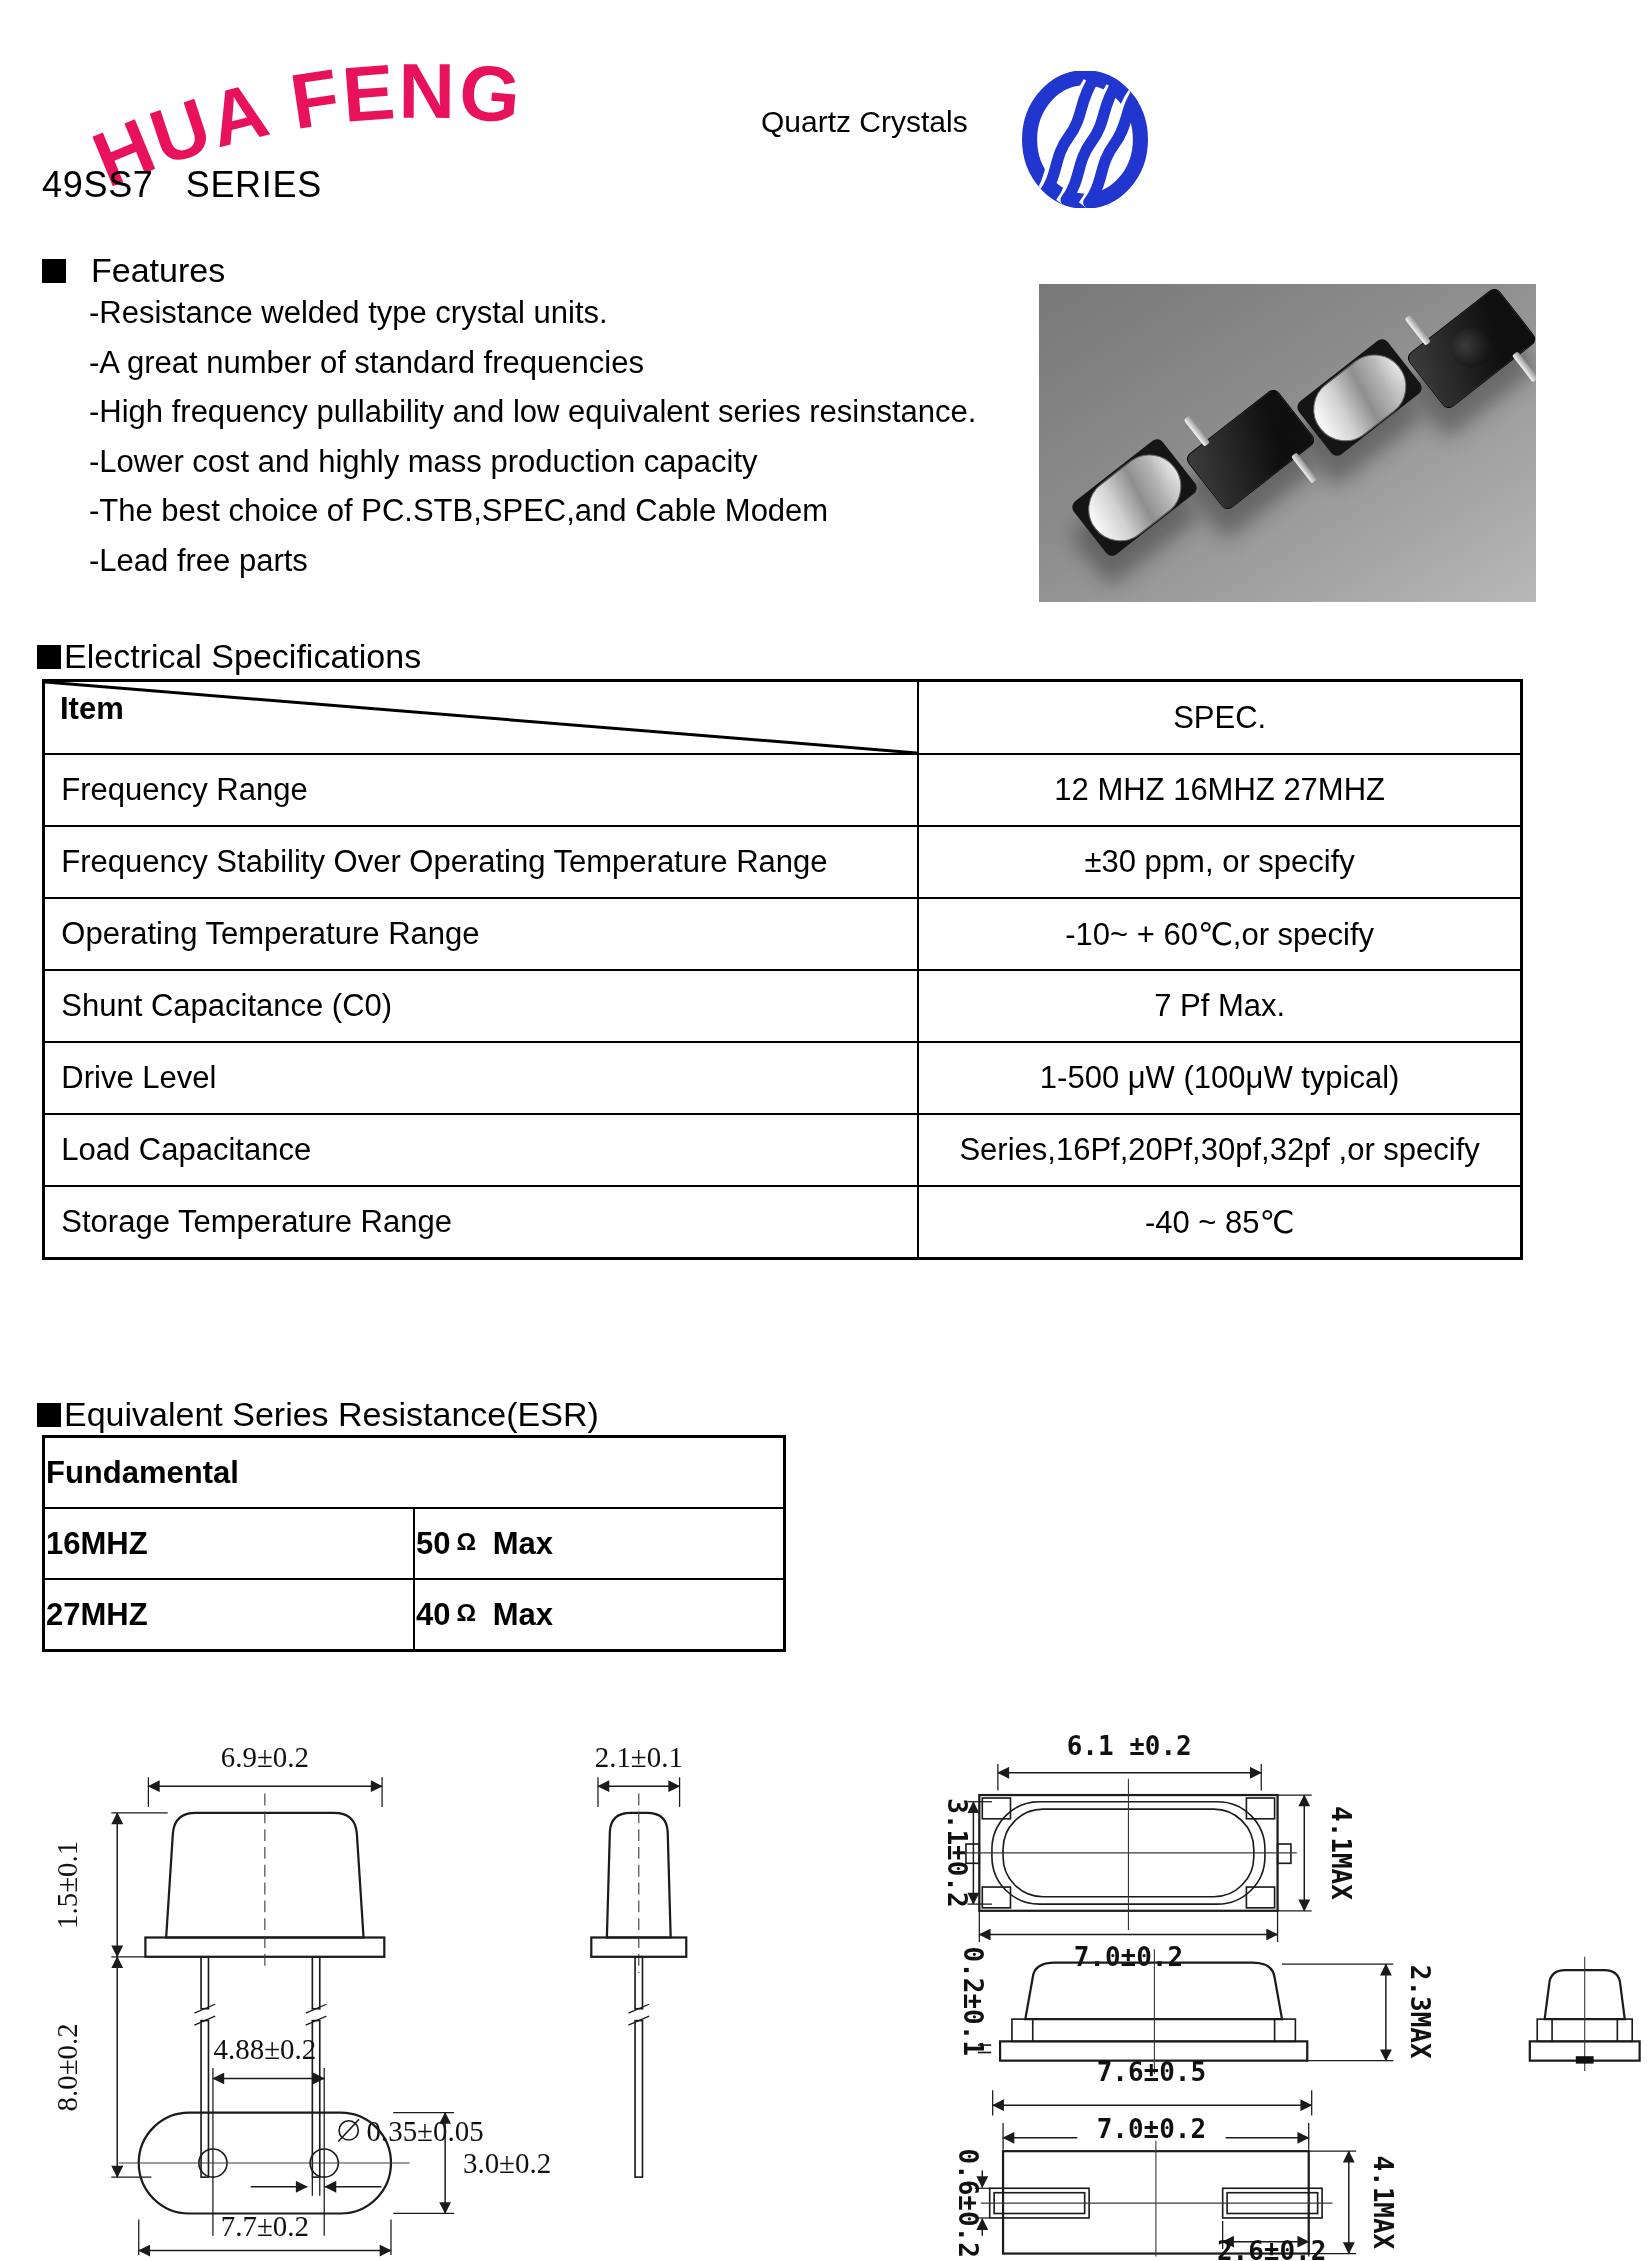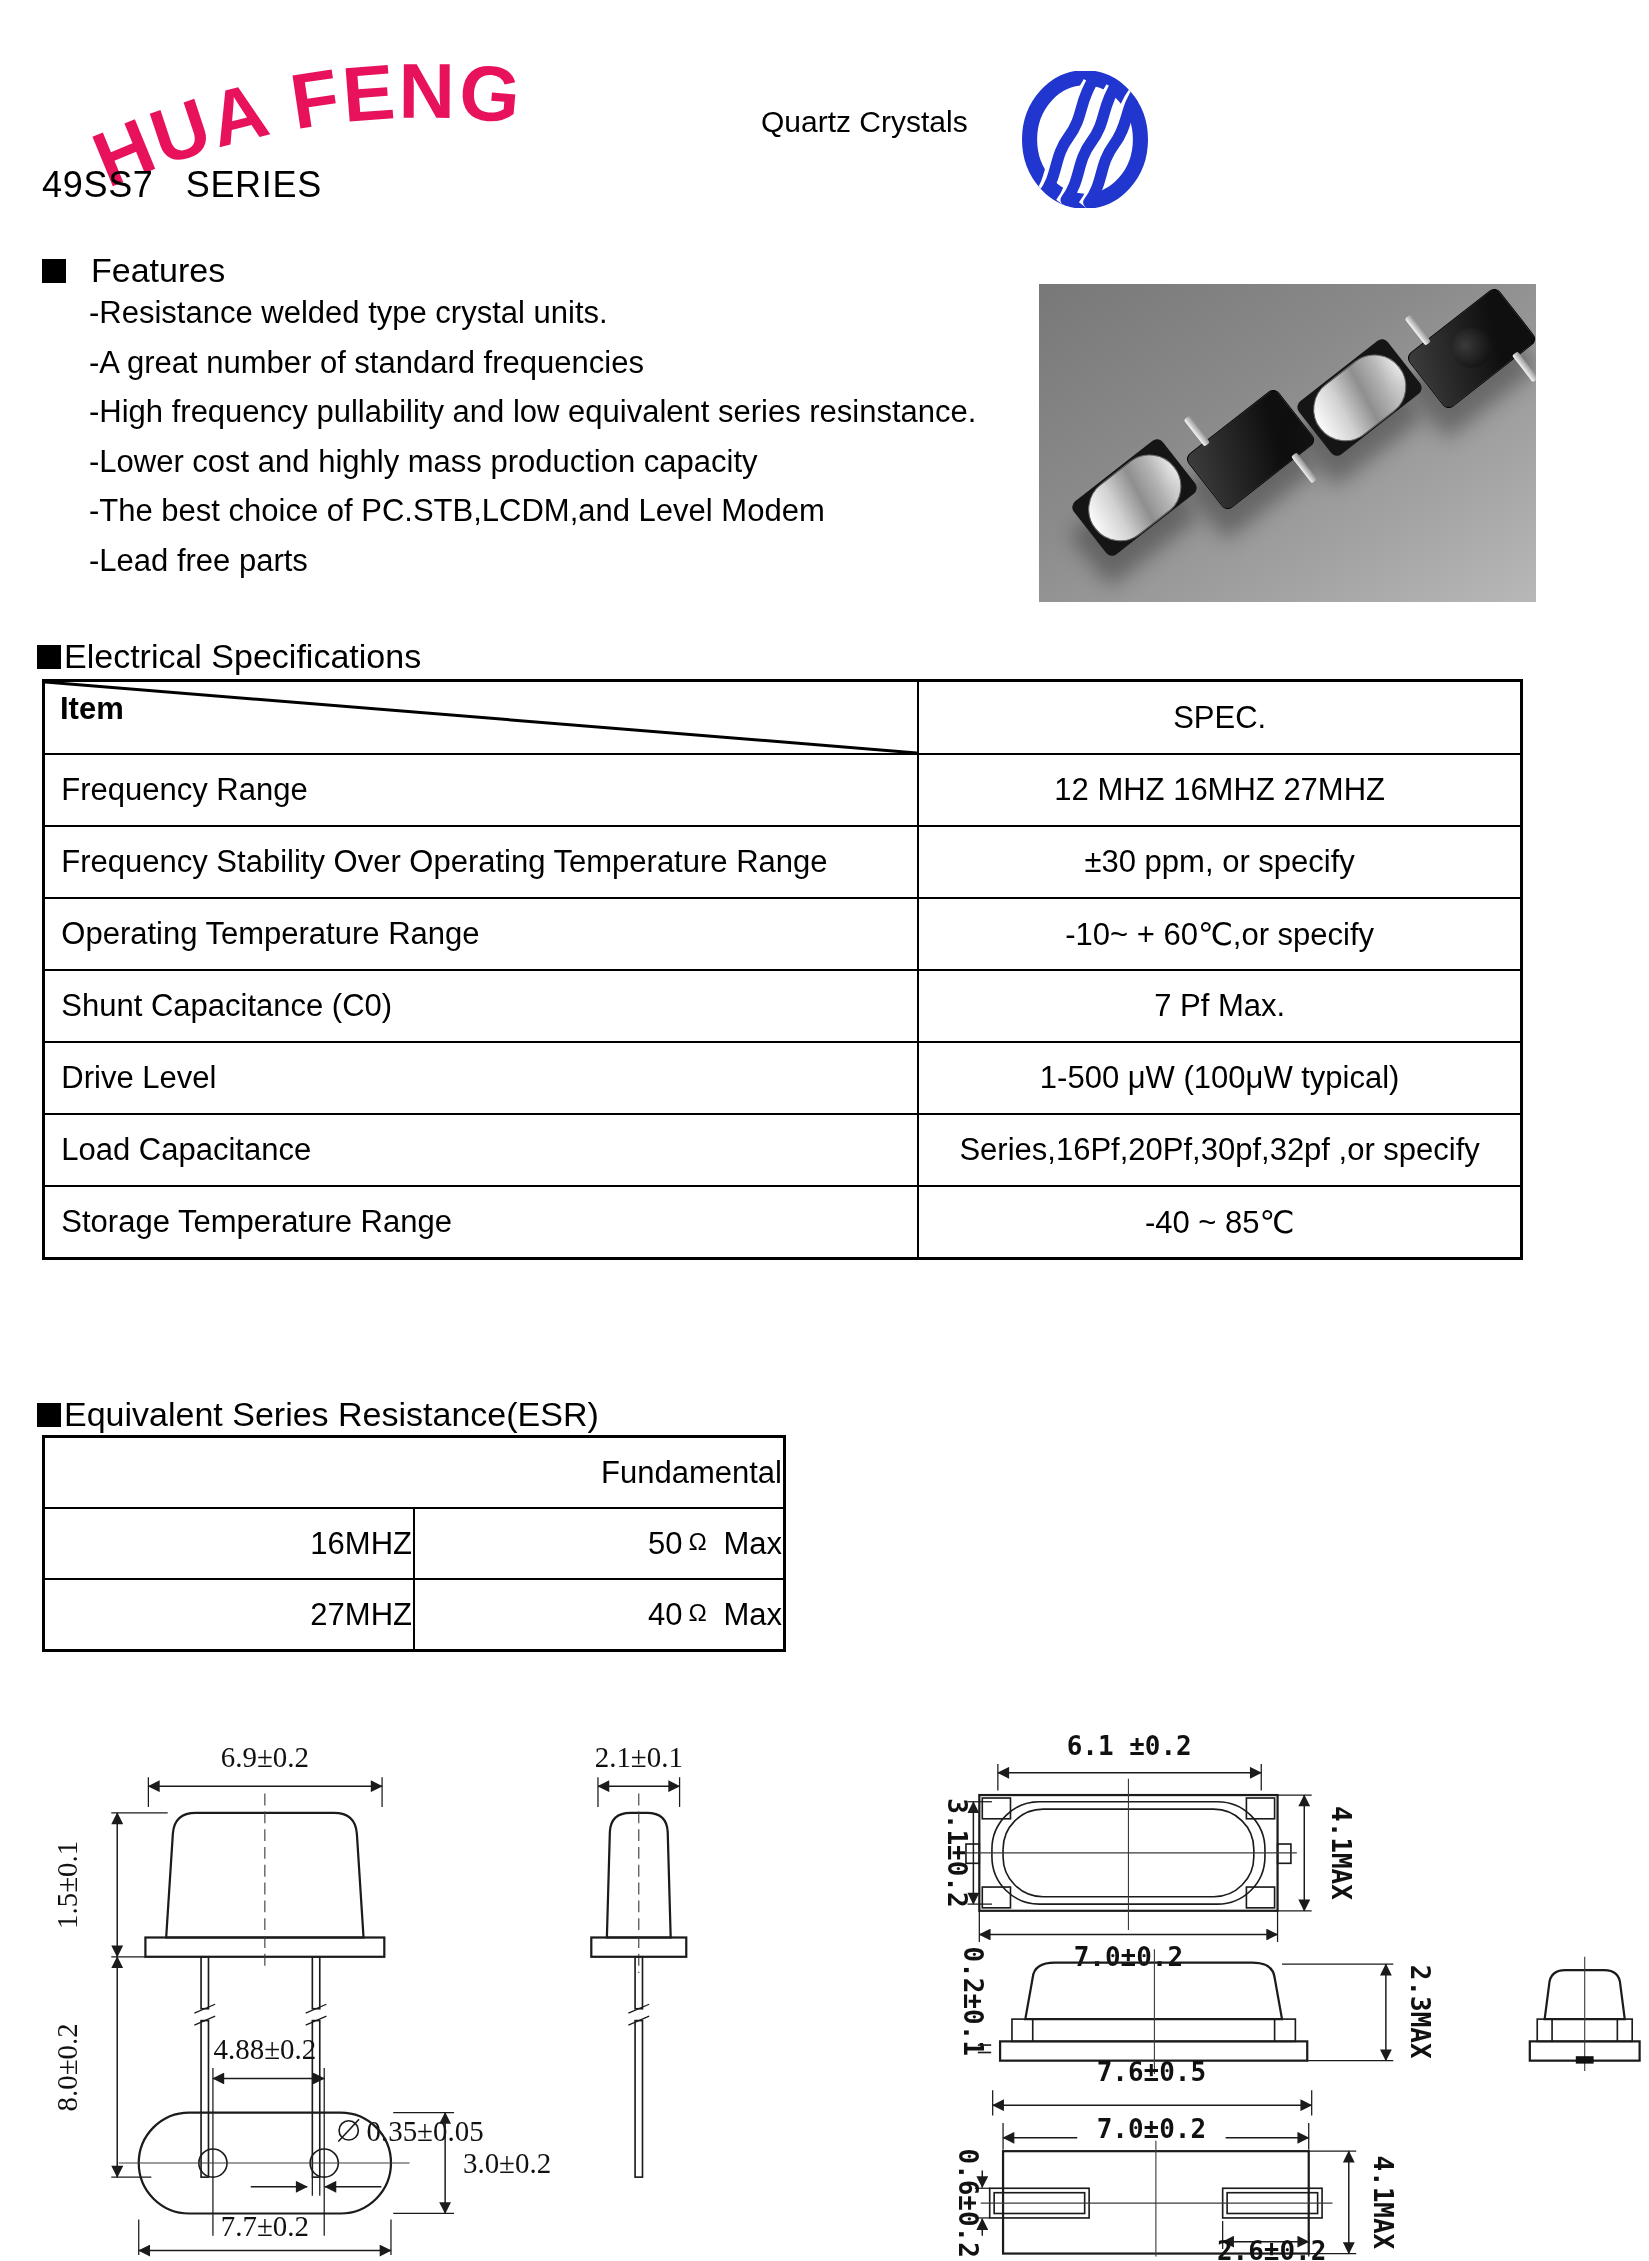--- a/index.html
+++ b/index.html
@@ -46,21 +46,21 @@
   #spec-table{border:3px solid #000;}
   #spec-table td.c1{width:59.3%;padding-left:16.3px;}
   #spec-table td.c2{width:40.7%;text-align:center;}
   #spec-table td{height:68px;}
   #spec-table td.hdr{height:71px;position:relative;padding:0;font-weight:bold;}
   .diag{position:absolute;left:0;top:0;width:100%;height:100%;}
   .item-lbl{position:absolute;left:15px;top:9px;font-size:31px;}
 
   
   #esr-table{left:42px;top:1435px;width:744px;border:3px solid #000;}
-  #esr-table td{border:2.2px solid #000;font-size:31px;text-align:right;vertical-align:middle;height:67px;}
+  #esr-table td{border:2.2px solid #000;font-size:31px;text-align:left;vertical-align:middle;height:67px;font-weight:bold;}
   #esr-table td.fcol{width:347px;}
   .ohm{font-size:24.5px;vertical-align:3.7px;margin:0 12px 0 6px;}
   .maxw{margin-left:4.5px;}
 
   
   #draw{left:0;top:1706px;}
   .ol{fill:none;stroke:#1b1b1b;stroke-width:3;}
   .o2{fill:none;stroke:#1b1b1b;stroke-width:2.2;}
   .dim{stroke:#1b1b1b;stroke-width:2;fill:none;}
   .ext{stroke:#1b1b1b;stroke-width:1.7;fill:none;}
@@ -103,21 +103,21 @@
 
   <div class="abs sec-head" id="features-head">
     <span class="sq"></span>
     <span>Features</span>
   </div>
   <ul class="abs" id="features-list">
     <li>-Resistance welded type crystal units.</li>
     <li>-A great number of standard frequencies</li>
     <li>-High frequency pullability and low equivalent series resinstance.</li>
     <li>-Lower cost and highly mass production capacity</li>
-    <li>-The best choice of PC.STB,LCDM,and Level Modem</li>
+    <li>-The best choice of PC.STB,SPEC,and Cable Modem</li>
     <li>-Lead free parts</li>
   </ul>
 
   <div class="abs" id="photo">
     <div class="xtal silver" style="left:39px;top:180px">
         <div class="can"></div>
       </div>
     <div class="xtal black" style="left:154px;top:131px">
       <div class="lead t"></div>
         <div class="lead b"></div>

